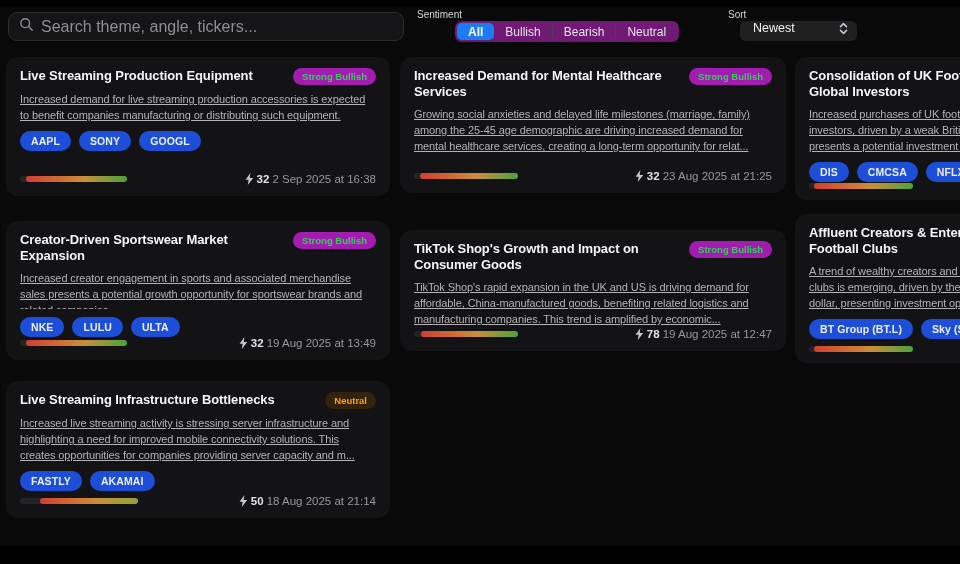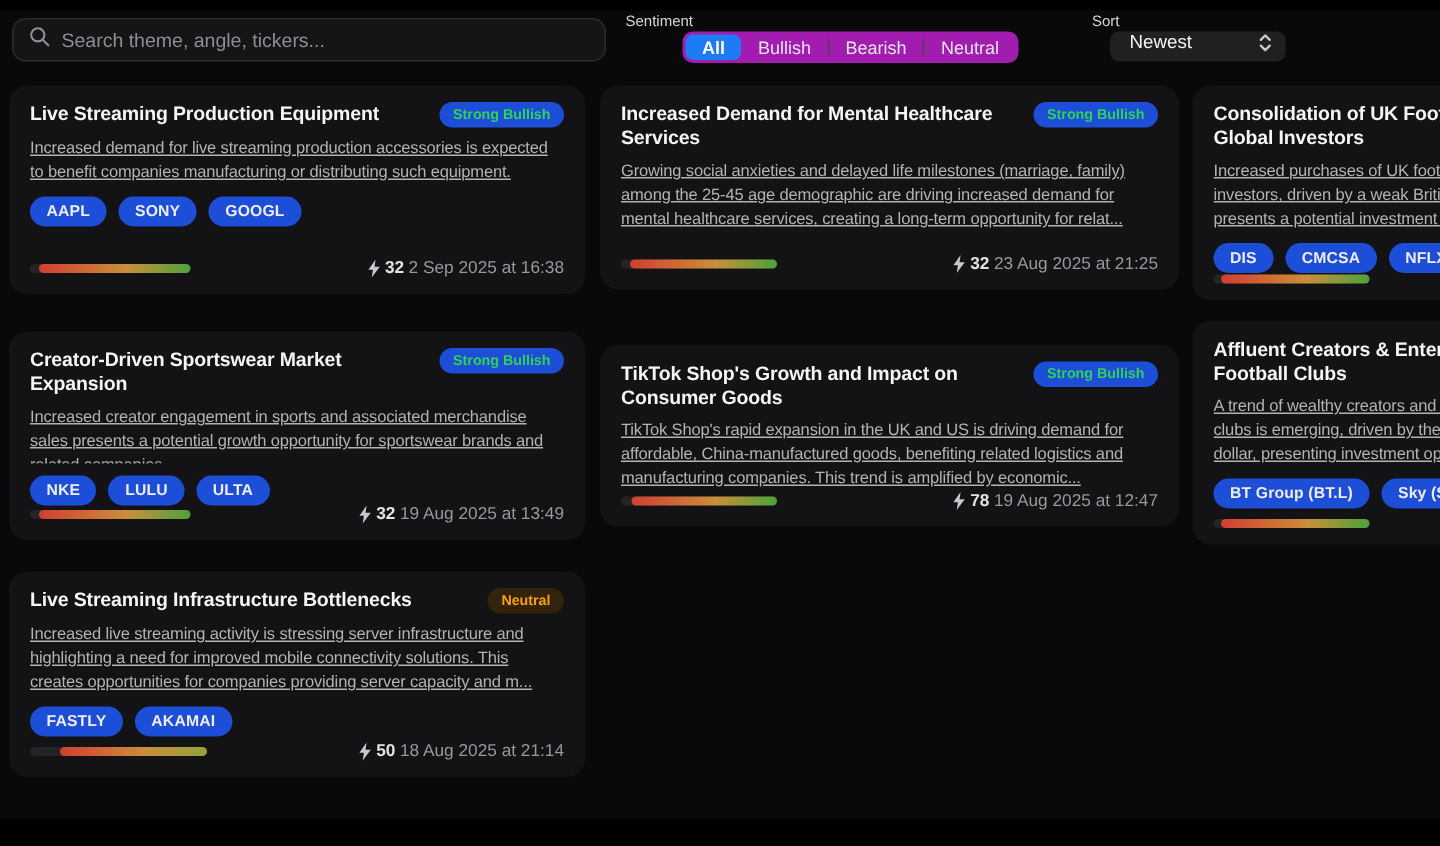--- a/index.html
+++ b/index.html
@@ -8,29 +8,29 @@
   #stage { position:relative; width:960px; height:564px; background:#09090a; }
   #top-strip { position:absolute; left:0; top:0; width:960px; height:7px; background:#000; }
   #bottom-strip { position:absolute; left:0; bottom:0; width:960px; height:18px; background:#000; }
 
   
   .search-wrap { position:absolute; left:8px; top:12px; width:396px; height:29px;
                  background:#151517; border:1px solid #2c2c2e; border-radius:9px;
                  display:flex; align-items:center; padding:0 10px; }
   .search-wrap svg { flex:0 0 auto; margin-right:7px; }
   .search-input { flex:1; background:transparent; border:none; outline:none;
-                  color:#e8e8ea; font-size:13px; font-family:inherit; }
+                  color:#e8e8ea; font-size:16px; font-family:inherit; }
   .search-input::placeholder { color:#8e8e93; }
 
   .mini-label { position:absolute; font-size:10px; color:#d6d6d8; }
   #sentiment-label { left:417px; top:9px; }
   #sort-label { left:728px; top:9px; }
 
   .segmented { position:absolute; left:455px; top:21px; height:21px;
-               background:#a21caf; border-radius:7px; display:flex; align-items:center;
+               background:#701a75; border-radius:7px; display:flex; align-items:center;
                padding:0 2px; }
   .seg-item { height:17px; display:flex; align-items:center; padding:0 11px;
               font-size:12px; color:#e5e5e7; border-radius:5px; cursor:default; }
   .seg-item.selected { background:#1d7bf4; color:#fff; font-weight:bold; }
   .seg-divider { width:1px; height:11px; background:#47474a; }
 
   .sort-select { position:absolute; left:740px; top:21px; width:117px; height:20px;
                  background:#202022; border-radius:6px; display:flex; align-items:flex-start;
                  padding:0 7px 0 13px; }
   .sort-select .value { flex:1; font-size:12.5px; color:#f2f2f4; }
@@ -44,21 +44,21 @@
   #c4{left:6px;  top:221px; width:384px; height:139px}
   #c5{left:400px;top:230px; width:386px; height:121px}
   #c6{left:795px;top:214px; width:385px; height:149px}
   #c7{left:6px;  top:381px; width:384px; height:137px}
 
   .card-head { display:flex; align-items:flex-start; }
   .card-title { flex:1; font-size:13px; font-weight:bold; color:#f5f5f7;
                 line-height:16px; white-space:pre-line; letter-spacing:-0.1px; }
   .badge { flex:0 0 auto; margin-left:10px; font-size:9.5px; font-weight:bold;
            padding:3px 9px; border-radius:10px; white-space:nowrap; }
-  .badge.bullish { color:#30d158; background:#1d4ed8; }
+  .badge.bullish { color:#30d158; background:#a21caf; }
   .badge.neutral { color:#ff9f0a; background:#33220c; }
 
   .card-desc { margin-top:6px; font-size:11px; line-height:16px; color:#b3b3b6;
                white-space:pre-line; letter-spacing:-0.1px;
                display:-webkit-box; -webkit-line-clamp:3; -webkit-box-orient:vertical;
                overflow:hidden;text-decoration:underline; }
 
   .chips { margin-top:8px; display:flex; gap:8px; flex-wrap:wrap; }
   .chip { background:#1d4ed8; border-radius:11px; padding:4px 11px;
           font-size:10.5px; font-weight:bold; color:#ededf0; letter-spacing:0.1px; }

